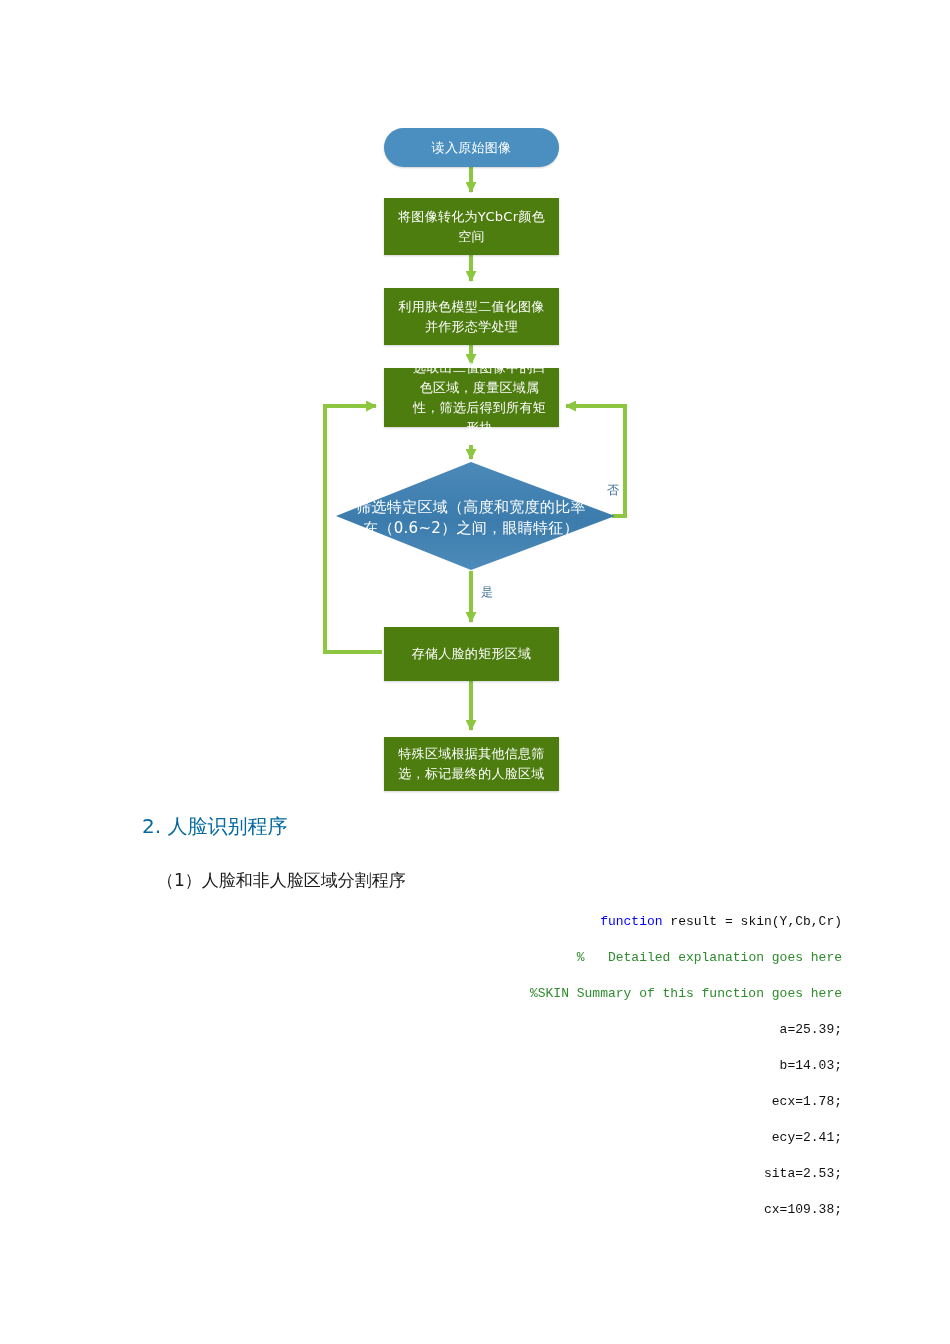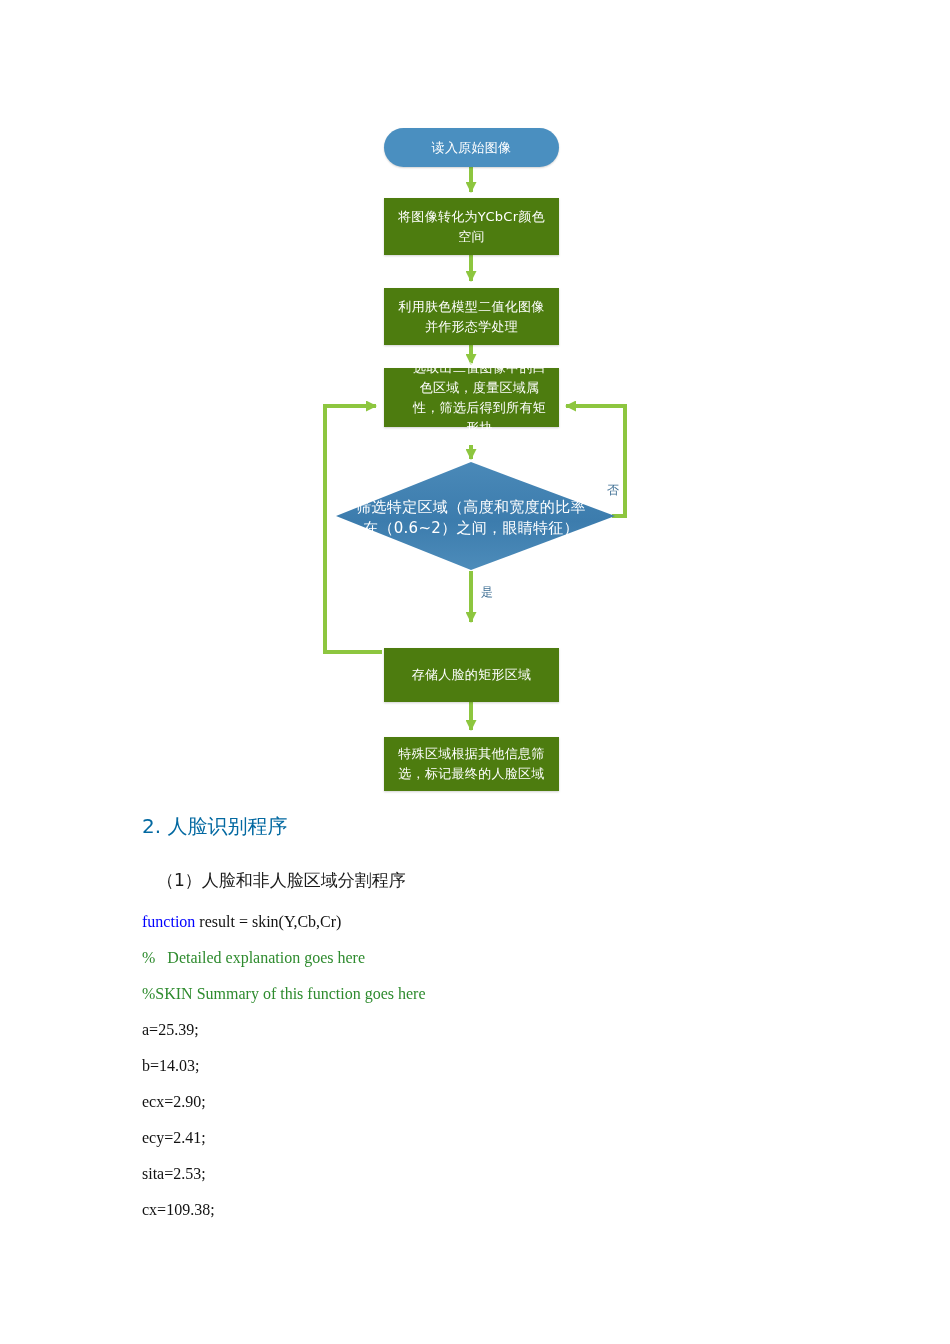--- a/index.html
+++ b/index.html
@@ -101,25 +101,26 @@
   .h-sub {
     font-family: "DejaVu Sans", "Liberation Sans", sans-serif;
     font-size: 17px;
     color: #1a1a1a;
     margin: 0 0 12px 10px;
     line-height: 24px;
     padding-left: 5px;
     font-weight: normal;
   }
   .code-line {
-    font-family: Liberation Serif, serif;
-    font-size: 16px;
+    font-family: Liberation Mono, monospace;
+    font-size: 13px;
     line-height: 36px;
     color: #111111;
     white-space: pre;
+    text-align: right;
   }
   .kw { color: #0000ff; }
   .cmt { color: #2e8b2e; }
 </style>
 </head>
 <body>
 
 <div id="page">
 
   <div id="flowchart">
@@ -171,21 +172,21 @@
     </div>
 
     <div class="node rect" style="left:384px; top:368px; width:175px; height:59px;padding-left:24px;">
       <span>选取出二值图像中的白色区域，度量区域属性，筛选后得到所有矩形块</span>
     </div>
 
     <div class="diamond-label" style="left:351px; top:495px; width:240px; height:46px;">
       <span>筛选特定区域（高度和宽度的比率在（0.6~2）之间，眼睛特征）</span>
     </div>
 
-    <div class="node rect" style="left:384px; top:648px; width:175px; height:54px;">
+    <div class="node rect" style="left:384px; top:627px; width:175px; height:54px;">
       <span>存储人脸的矩形区域</span>
     </div>
 
     <div class="node rect" style="left:384px; top:737px; width:175px; height:54px;">
       <span>特殊区域根据其他信息筛选，标记最终的人脸区域</span>
     </div>
 
     <div class="edge-label" style="left:607px; top:483px;">否</div>
 
     <div class="edge-label" style="left:481px; top:585px;">是</div>
@@ -201,21 +202,21 @@
     <div class="code-line"><span class="kw">function</span><span> result = skin(Y,Cb,Cr)</span></div>
 
     <div class="code-line cmt">%   Detailed explanation goes here</div>
 
     <div class="code-line cmt">%SKIN Summary of this function goes here</div>
 
     <div class="code-line">a=25.39;</div>
 
     <div class="code-line">b=14.03;</div>
 
-    <div class="code-line">ecx=2.90;</div>
+    <div class="code-line">ecx=1.78;</div>
 
     <div class="code-line">ecy=2.41;</div>
 
     <div class="code-line">sita=2.53;</div>
 
     <div class="code-line">cx=109.38;</div>
 
   </div>
 
 </div>

